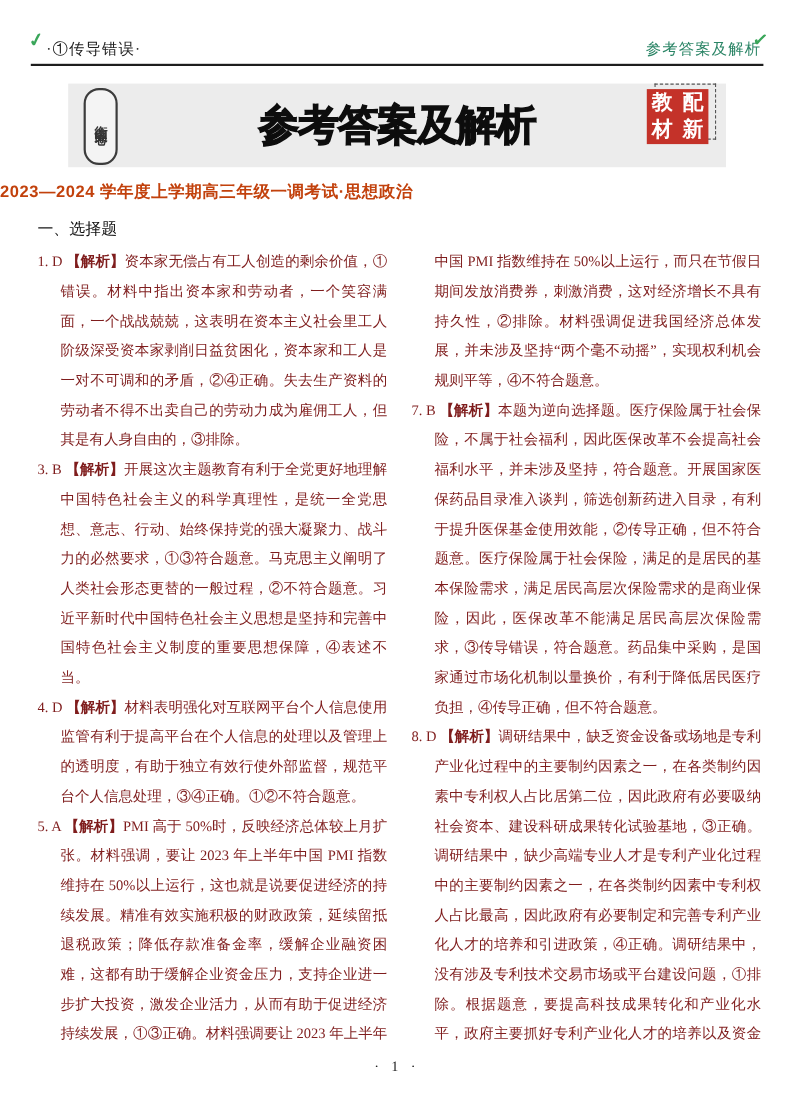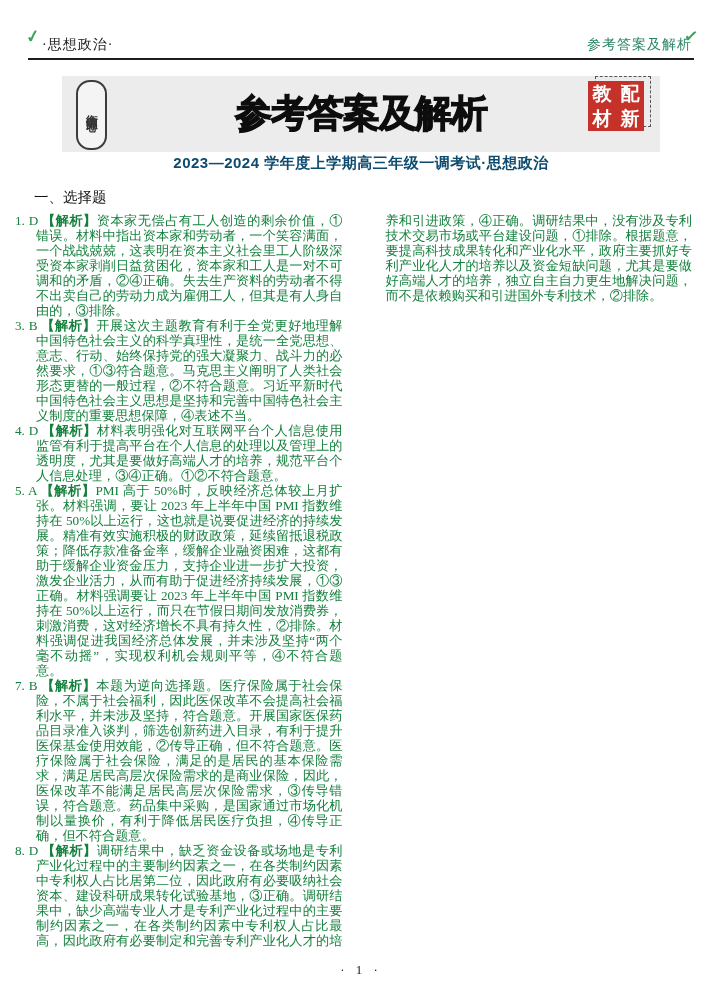--- a/index.html
+++ b/index.html
@@ -52,36 +52,36 @@
   }
   .badge {
     position:absolute; inset:0; background:#c43229;
     display:grid; grid-template-columns:1fr 1fr; place-items:center;
     font-family:"Liberation Sans","DejaVu Sans",sans-serif;
     font-size:19px; font-weight:900; color:#ffffff; line-height:1;
   }
 
   
   .subtitle {
-    margin-top:2px; text-align:center;
+    margin-top:13px; text-align:left;
     font-family:"Liberation Sans","DejaVu Sans",sans-serif;
-    font-size:15px; font-weight:700; color:#0c4a6e; letter-spacing:.5px;
+    font-size:15px; font-weight:700; color:#c2410c; letter-spacing:.5px;
   }
   .section-title {
     margin:15px 30px 0 34px;
     font-family:"Liberation Sans","DejaVu Sans",sans-serif;
     font-size:14.5px; font-weight:400; color:#111111;
   }
 
   
   .answers {
-    margin:6px 30px 0 15px; height:744px;
+    margin:6px 30px 0 34px; height:744px;
     column-count:2; column-gap:22px; column-fill:auto; overflow:hidden;
-    font-size:13.2px; line-height:15px; text-align:justify; text-justify:inter-ideograph;
-    color:#15803d;
+    font-size:13.2px; line-height:27px; text-align:justify; text-justify:inter-ideograph;
+    color:#7f1d1d;
   }
   .answer-item { padding-left:21px; text-indent:-21px; }
   .a-lbl {
     font-family:"Liberation Sans","DejaVu Sans",sans-serif;
     font-weight:700;
   }
 
   
   .footer {
     position:absolute; bottom:28px; left:0; width:100%;
@@ -90,21 +90,21 @@
 </style>
 </head>
 <body>
 
 <div class="page">
 
   <span class="corner-mark left">✓</span>
   <span class="corner-mark right">✓</span>
 
   <div class="running-head">
-    <span class="rh-left">·思想政治·</span>
+    <span class="rh-left">·①传导错误·</span>
     <span class="rh-right">参考答案及解析</span>
   </div>
   <div class="head-rule"></div>
 
   <div class="banner">
     <div class="seal">
       <span class="seal-text">衡中同卷</span>
       <span class="seal-spiral">
         <svg width="11" height="11" viewBox="0 0 11 11">
           <path d="M5.5 5.5 m0-1 a1 1 0 1 1 -1 1 a2 2 0 1 0 2 -2 a3.6 3.6 0 1 1 -3.8 3.6" fill="none" stroke="#3c3c3c" stroke-width="1"></path>
@@ -125,21 +125,21 @@
   <div class="subtitle">2023—2024 学年度上学期高三年级一调考试·思想政治</div>
 
   <div class="section-title">一、选择题</div>
 
   <div class="answers">
   <div class="answer-item"><span class="a-num">1. </span><span class="a-ans">D </span><span class="a-lbl">【解析】</span><span class="a-txt">资本家无偿占有工人创造的剩余价值，①错误。材料中指出资本家和劳动者，一个笑容满面，一个战战兢兢，这表明在资本主义社会里工人阶级深受资本家剥削日益贫困化，资本家和工人是一对不可调和的矛盾，②④正确。失去生产资料的劳动者不得不出卖自己的劳动力成为雇佣工人，但其是有人身自由的，③排除。</span></div>
 
 
   <div class="answer-item"><span class="a-num">3. </span><span class="a-ans">B </span><span class="a-lbl">【解析】</span><span class="a-txt">开展这次主题教育有利于全党更好地理解中国特色社会主义的科学真理性，是统一全党思想、意志、行动、始终保持党的强大凝聚力、战斗力的必然要求，①③符合题意。马克思主义阐明了人类社会形态更替的一般过程，②不符合题意。习近平新时代中国特色社会主义思想是坚持和完善中国特色社会主义制度的重要思想保障，④表述不当。</span></div>
 
-  <div class="answer-item"><span class="a-num">4. </span><span class="a-ans">D </span><span class="a-lbl">【解析】</span><span class="a-txt">材料表明强化对互联网平台个人信息使用监管有利于提高平台在个人信息的处理以及管理上的透明度，尤其是要做好高端人才的培养，规范平台个人信息处理，③④正确。①②不符合题意。</span></div>
+  <div class="answer-item"><span class="a-num">4. </span><span class="a-ans">D </span><span class="a-lbl">【解析】</span><span class="a-txt">材料表明强化对互联网平台个人信息使用监管有利于提高平台在个人信息的处理以及管理上的透明度，有助于独立有效行使外部监督，规范平台个人信息处理，③④正确。①②不符合题意。</span></div>
 
   <div class="answer-item"><span class="a-num">5. </span><span class="a-ans">A </span><span class="a-lbl">【解析】</span><span class="a-txt">PMI 高于 50%时，反映经济总体较上月扩张。材料强调，要让 2023 年上半年中国 PMI 指数维持在 50%以上运行，这也就是说要促进经济的持续发展。精准有效实施积极的财政政策，延续留抵退税政策；降低存款准备金率，缓解企业融资困难，这都有助于缓解企业资金压力，支持企业进一步扩大投资，激发企业活力，从而有助于促进经济持续发展，①③正确。材料强调要让 2023 年上半年中国 PMI 指数维持在 50%以上运行，而只在节假日期间发放消费券，刺激消费，这对经济增长不具有持久性，②排除。材料强调促进我国经济总体发展，并未涉及坚持“两个毫不动摇”，实现权利机会规则平等，④不符合题意。</span></div>
 
 
   <div class="answer-item"><span class="a-num">7. </span><span class="a-ans">B </span><span class="a-lbl">【解析】</span><span class="a-txt">本题为逆向选择题。医疗保险属于社会保险，不属于社会福利，因此医保改革不会提高社会福利水平，并未涉及坚持，符合题意。开展国家医保药品目录准入谈判，筛选创新药进入目录，有利于提升医保基金使用效能，②传导正确，但不符合题意。医疗保险属于社会保险，满足的是居民的基本保险需求，满足居民高层次保险需求的是商业保险，因此，医保改革不能满足居民高层次保险需求，③传导错误，符合题意。药品集中采购，是国家通过市场化机制以量换价，有利于降低居民医疗负担，④传导正确，但不符合题意。</span></div>
 
   <div class="answer-item"><span class="a-num">8. </span><span class="a-ans">D </span><span class="a-lbl">【解析】</span><span class="a-txt">调研结果中，缺乏资金设备或场地是专利产业化过程中的主要制约因素之一，在各类制约因素中专利权人占比居第二位，因此政府有必要吸纳社会资本、建设科研成果转化试验基地，③正确。调研结果中，缺少高端专业人才是专利产业化过程中的主要制约因素之一，在各类制约因素中专利权人占比最高，因此政府有必要制定和完善专利产业化人才的培养和引进政策，④正确。调研结果中，没有涉及专利技术交易市场或平台建设问题，①排除。根据题意，要提高科技成果转化和产业化水平，政府主要抓好专利产业化人才的培养以及资金短缺问题，尤其是要做好高端人才的培养，独立自主自力更生地解决问题，而不是依赖购买和引进国外专利技术，②排除。</span></div>
 
 </div>
 

